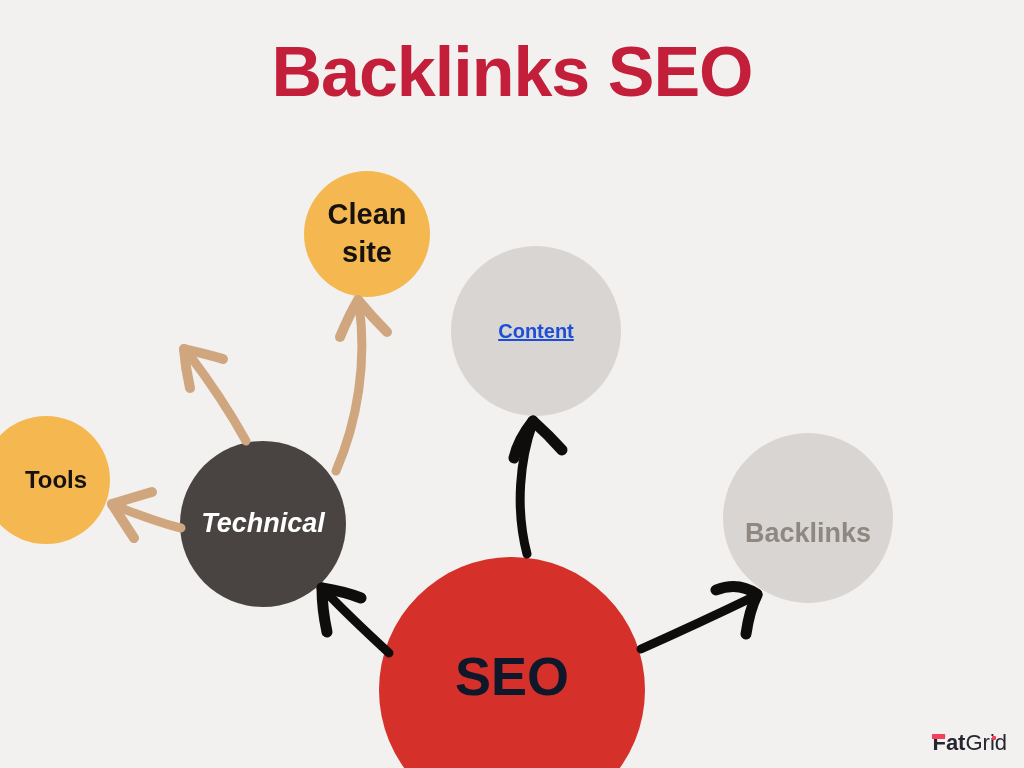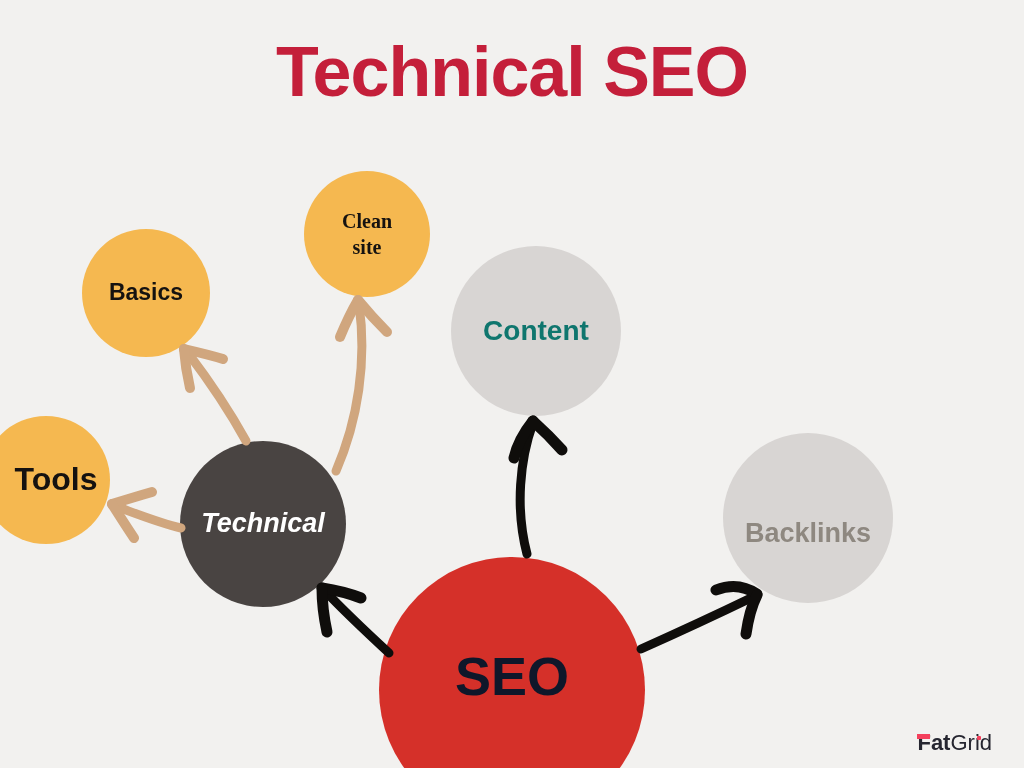--- a/index.html
+++ b/index.html
@@ -47,21 +47,21 @@
     line-height: 1.3;
     letter-spacing: 0px;
   }
   .connectors-svg {
     position: absolute;
     inset: 0;
     pointer-events: none;
   }
   .logo {
     position: absolute;
-    right: 32px;
+    right: 17px;
     bottom: 12px;
     height: 26px;
     font-size: 22px;
     line-height: 26px;
     white-space: nowrap;
   }
   .logo-fat {
     font-weight: 800;
     position: relative;
   }
@@ -85,44 +85,41 @@
     height: 4px;
     border-radius: 1px;
     display: inline-block;
   }
 </style>
 </head>
 <body style="background: rgb(242, 241, 239);">
 
 <div class="canvas" style="background: rgb(242, 241, 239);">
 
-  <h1 class="page-title" style="color: rgb(196, 31, 58);">Technical SEO</h1>
+  <h1 class="page-title" style="color: rgb(196, 31, 58);">Backlinks SEO</h1>
 
   <div class="nodes-layer">
       <div class="node" style="left: 379px; top: 557px; width: 266px; height: 266px; background: rgb(213, 48, 41);">
         <span class="node-label" style="color: #0f172a; font-size: 54px; transform: translateY(-14px);">SEO</span>
       </div>
       <div class="node" style="left: 180px; top: 441px; width: 166px; height: 166px; background: rgb(73, 68, 66); font-style: italic;">
         <span class="node-label" style="color: rgb(255, 255, 255); font-size: 27px;">Technical</span>
       </div>
       <div class="node" style="left: 451px; top: 246px; width: 170px; height: 170px; background: rgb(216, 213, 211);">
-        <span class="node-label" style="color: #0f766e; font-size: 28px;">Content</span>
+        <span class="node-label" style="color: #1d4ed8; font-size: 20px; text-decoration: underline;">Content</span>
       </div>
       <div class="node" style="left: 723px; top: 433px; width: 170px; height: 170px; background: rgb(216, 213, 211);">
         <span class="node-label" style="color: rgb(142, 136, 128); font-size: 27px; margin-top: 32px;">Backlinks</span>
       </div>
-      <div class="node" style="left: 82px; top: 229px; width: 128px; height: 128px; background: rgb(245, 184, 80);">
-        <span class="node-label" style="color: rgb(21, 18, 16); font-size: 23px;">Basics</span>
-      </div>
       <div class="node" style="left: 304px; top: 171px; width: 126px; height: 126px; background: rgb(245, 184, 80);">
-        <span class="node-label" style="color: rgb(21, 18, 16); font-size: 20px; font-family: Liberation Serif, serif;">Clean
+        <span class="node-label" style="color: rgb(21, 18, 16); font-size: 29px;">Clean
 site</span>
       </div>
       <div class="node" style="left: -18px; top: 416px; width: 128px; height: 128px; background: rgb(245, 184, 80);">
-        <span class="node-label" style="color: rgb(21, 18, 16); font-size: 32px; margin-left: 20px;">Tools</span>
+        <span class="node-label" style="color: rgb(21, 18, 16); font-size: 24px; margin-left: 20px;">Tools</span>
       </div>
     </div>
 
   <svg class="connectors-svg" width="1024" height="768" viewBox="0 0 1024 768">
       <g>
         <path d="M527 554 C 515 508, 520 459, 533 423" fill="none" stroke="#0f0d0b" stroke-width="9" stroke-linecap="round" stroke-linejoin="round"></path>
         <path d="M533 421 C 525 431, 517 445, 514 458" fill="none" stroke="#0f0d0b" stroke-width="11" stroke-linecap="round" stroke-linejoin="round"></path>
         <path d="M533 421 C 543 430, 554 441, 562 450" fill="none" stroke="#0f0d0b" stroke-width="11" stroke-linecap="round" stroke-linejoin="round"></path>
       </g>
       <g>

